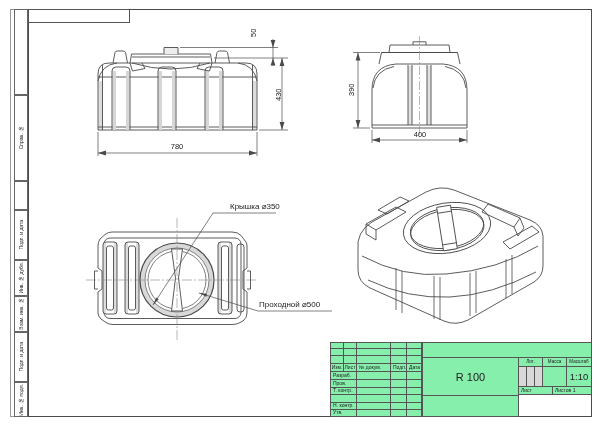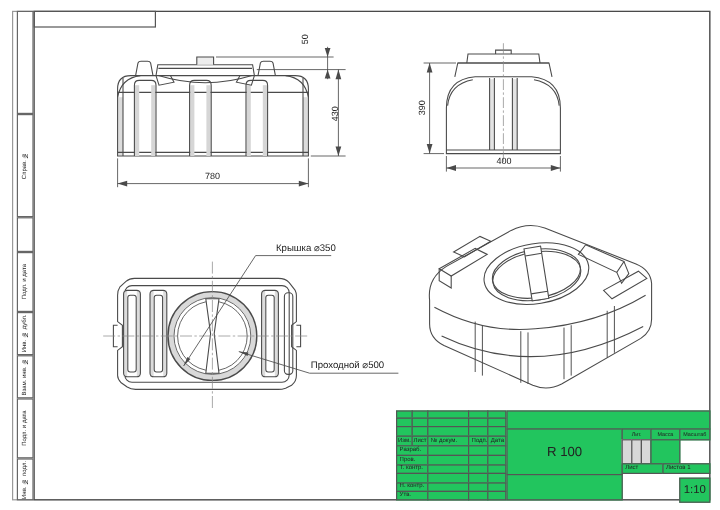--- a/index.html
+++ b/index.html
@@ -1,21 +1,21 @@
 <!DOCTYPE html>
 <html><head>
 <meta charset="utf-8">
 <style>
   html,body{margin:0;padding:0;background:#ffffff;}
   .page{position:relative;width:600px;height:425px;background:#fff;overflow:hidden;
         font-family:"Liberation Sans",sans-serif;color:#333;}
   .abs{position:absolute;}
   .box{position:absolute;box-sizing:border-box;border:1px solid #777;}
   .frame{position:absolute;box-sizing:border-box;border:1.5px solid #4a4a4a;}
-  .tb{position:absolute;box-sizing:border-box;border:1px solid #555;background:#22c55e;}
+  .tb{position:absolute;box-sizing:border-box;border:1px solid #555;background:#86efac;}
   .tb.lab{font-size:5px;line-height:1.1;color:#222;display:flex;align-items:center;padding-left:2px;}
   .tb.cen{display:flex;align-items:center;justify-content:center;padding-left:0;}
   .vcell{position:absolute;box-sizing:border-box;border:1px solid #666;
          display:flex;align-items:center;justify-content:center;}
   .vtxt{writing-mode:vertical-rl;transform:rotate(180deg);font-size:5px;color:#222;white-space:nowrap;}
   .dim{position:absolute;font-size:7.5px;color:#222;text-align:center;line-height:1;}
   .rot{transform:rotate(-90deg);transform-origin:center;}
   .calllab{position:absolute;font-size:8px;color:#222;white-space:nowrap;line-height:1;}
   .partname{font-size:11px;color:#222;}
   .scaleval{font-size:9.5px;color:#222;}
@@ -290,18 +290,18 @@
     <div class="tb cen partname" style="left:92px;top:15px;width:97px;height:39px;">R 100</div>
     <div class="tb" style="left:92px;top:53px;width:97px;height:22px;"></div>
 
     <div class="tb lab cen" style="left:188px;top:15px;width:25px;height:10px;font-size:4.5px;">Лит.</div>
     <div class="tb lab cen" style="left:212px;top:15px;width:25px;height:10px;font-size:4.5px;">Масса</div>
     <div class="tb lab cen" style="left:236px;top:15px;width:26px;height:10px;font-size:4.5px;">Масштаб</div>
     <div class="tb" style="left:188px;top:24px;width:9px;height:21px;background:#d8d8d8;"></div>
     <div class="tb" style="left:196px;top:24px;width:9px;height:21px;background:#d8d8d8;"></div>
     <div class="tb" style="left:204px;top:24px;width:9px;height:21px;background:#d8d8d8;"></div>
     <div class="tb" style="left:212px;top:24px;width:25px;height:21px;"></div>
-    <div class="tb cen scaleval" style="left:236px;top:24px;width:26px;height:21px;margin-top:32px;">1:10</div>
+    <div class="tb cen scaleval" style="left:236px;top:24px;width:26px;height:21px;">1:10</div>
     <div class="tb lab" style="left:188px;top:44px;width:35px;height:9px;">Лист</div>
     <div class="tb lab" style="left:222px;top:44px;width:40px;height:9px;">Листов 1</div>
   </div>
 
 </div>
 
 </body></html>

